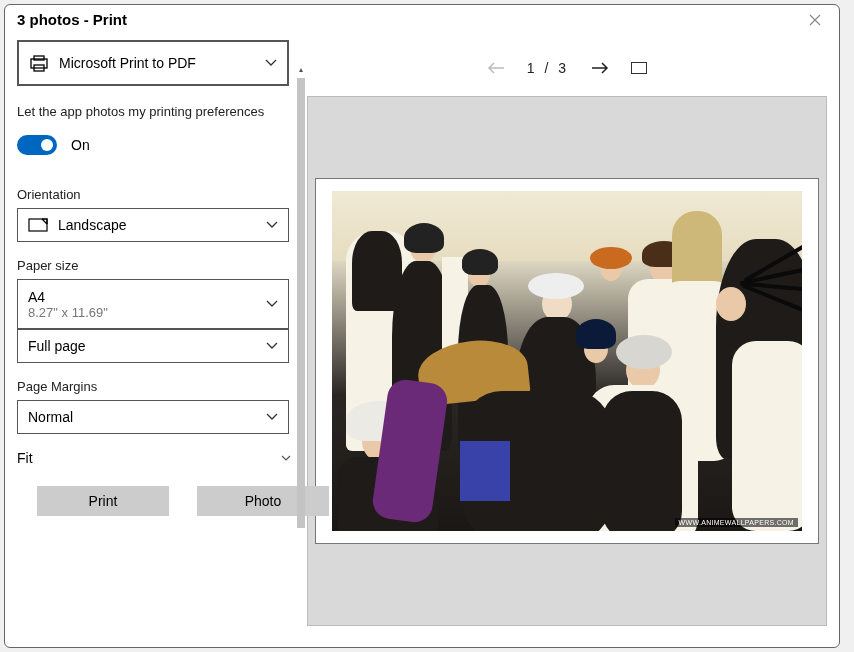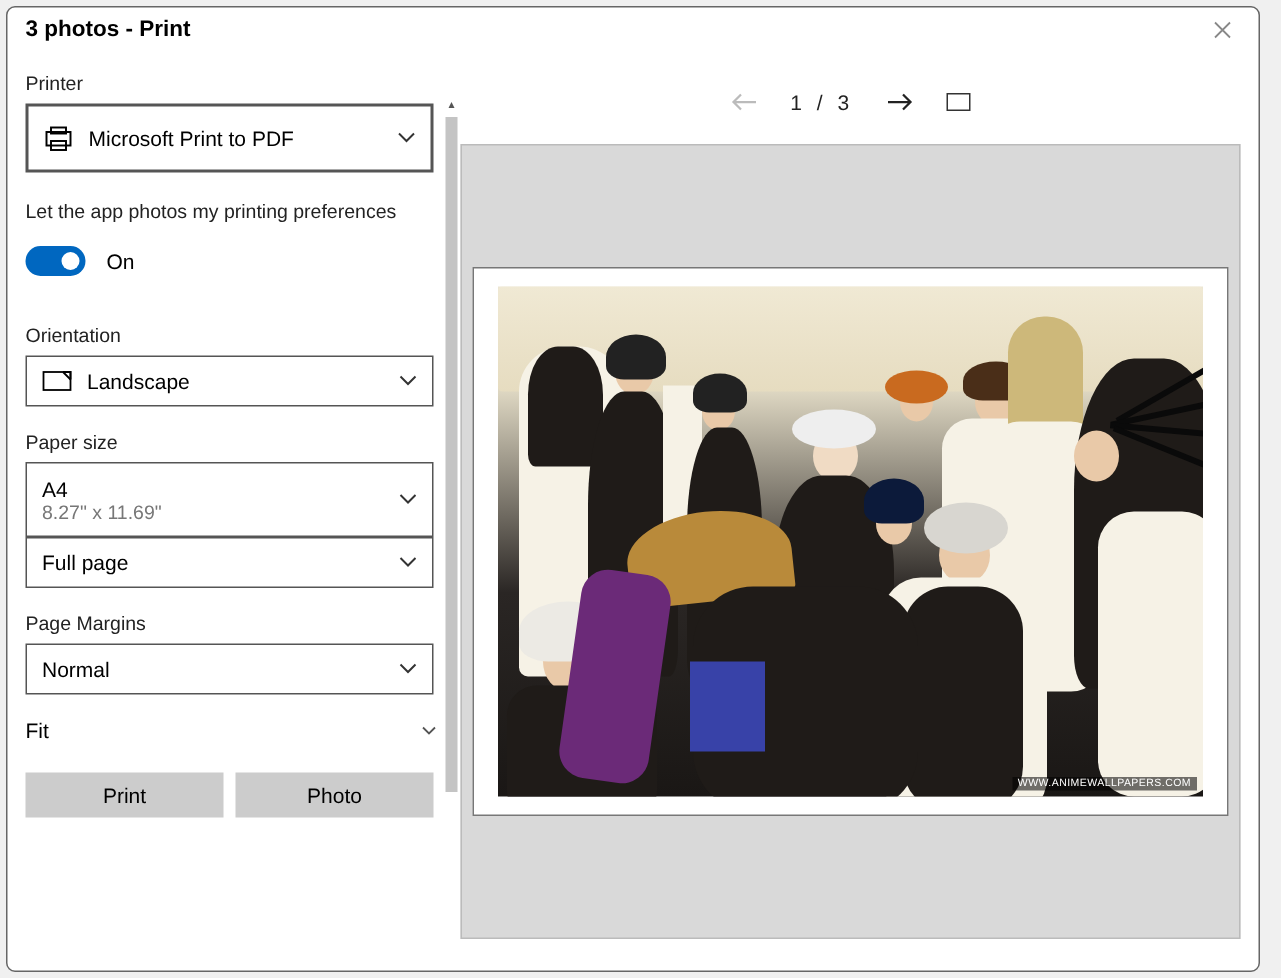--- a/index.html
+++ b/index.html
@@ -55,21 +55,21 @@
   .collapse-row {
     display: flex; justify-content: space-between; align-items: center;
     width: 280px; padding: 6px 6px 6px 0; margin-top: 10px;
   }
   .collapse-row .chev { font-size: 11px; color: #555; }
   .button-row {
     display: flex; gap: 8px; margin-top: 14px;
   }
   .btn {
     flex: 0 0 132px; height: 30px; background: #ccc; border: none;
-    font-size: 14px; color: #000; cursor: pointer;
+    font-size: 14px; color: #000; cursor: pointer; margin-left: 20px;
   }
   .preview-pane {
     flex: 1; display: flex; flex-direction: column; padding: 0 12px 12px 0;
   }
   .pager {
     display: flex; justify-content: center; align-items: center; gap: 22px;
     height: 56px; margin-top: 8px;
   }
   .pager .arrow { font-size: 18px; color: #222; cursor: pointer; }
   .pager .arrow.disabled { color: #bbb; cursor: default; }
@@ -113,21 +113,20 @@
         </svg>
     </div>
   </div>
 
   <div class="body">
 
     <div class="sidebar">
       <div class="scrollupbtn">▴</div>
       <div class="scrollthumb"></div>
 
-      <div class="section-label">Printer</div>
       <div class="dropdown large">
         <span class="icon">
           <svg width="20" height="20" viewBox="0 0 20 20">
               <rect x="2" y="6" width="16" height="9" fill="none" stroke="#000" stroke-width="1.3"></rect>
               <rect x="5" y="3" width="10" height="4" fill="none" stroke="#000" stroke-width="1.3"></rect>
               <rect x="5" y="12" width="10" height="6" fill="none" stroke="#000" stroke-width="1.3"></rect>
             </svg>
         </span>
         <span class="main">Microsoft Print to PDF</span>
         <span class="chev">

